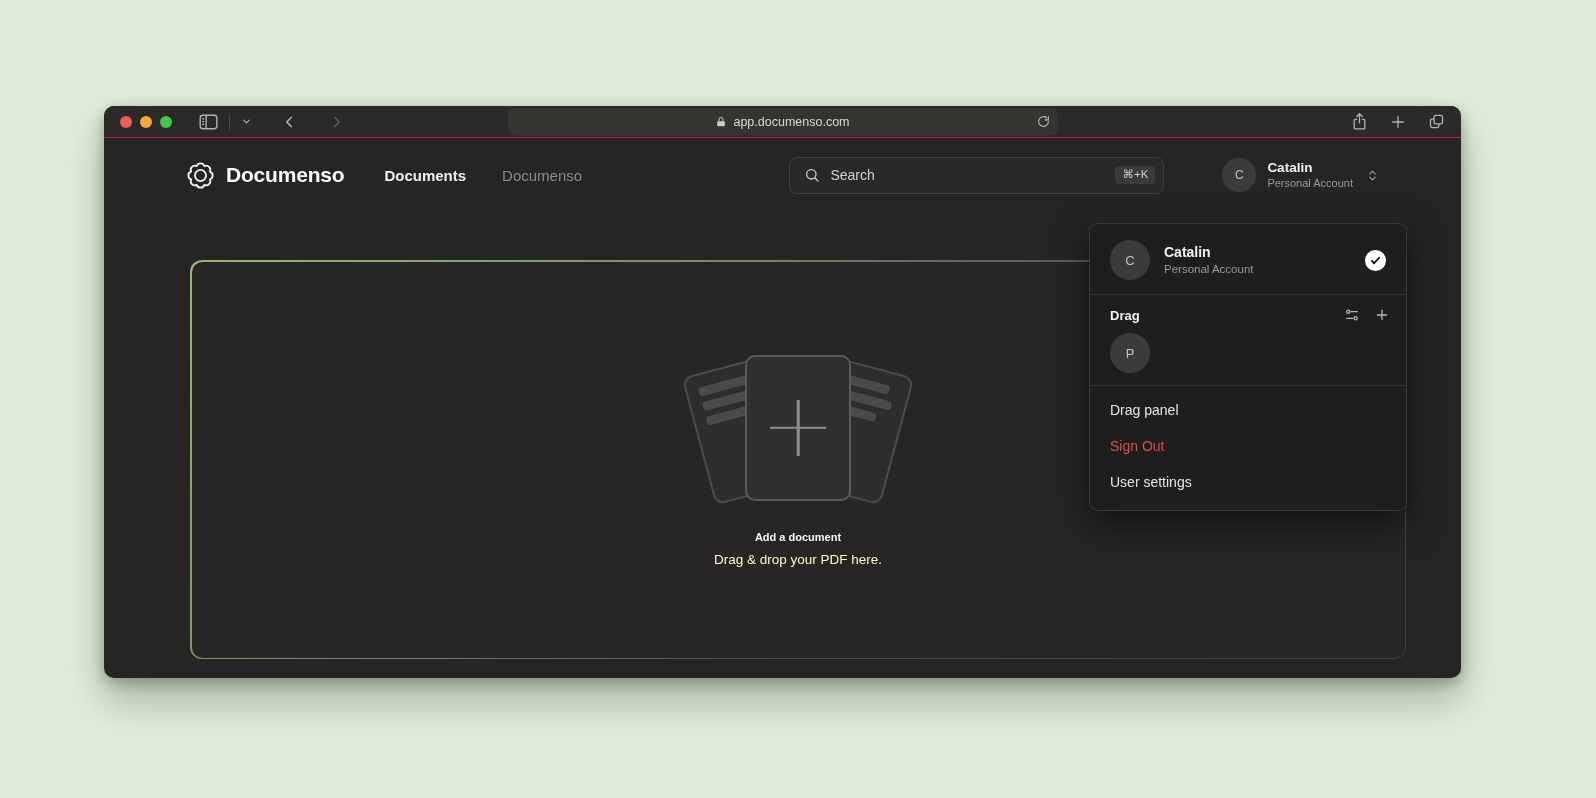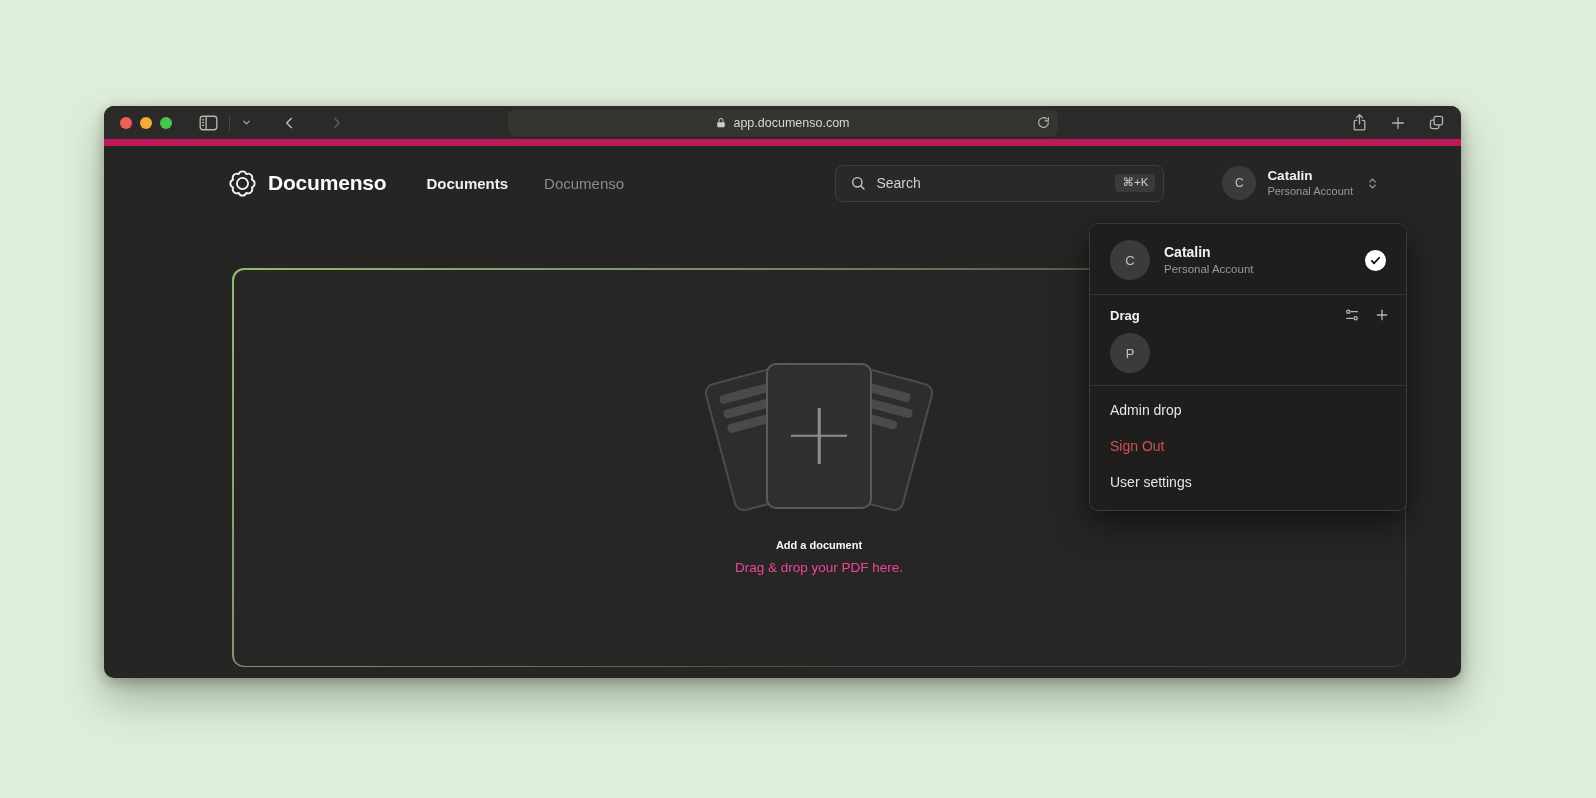--- a/index.html
+++ b/index.html
@@ -13,22 +13,22 @@
   
   .window {
     position:absolute; left:104px; top:106px; width:1357px; height:572px;
     border-radius:10px;
     box-shadow:0 22px 40px rgba(50,70,45,.35), 0 4px 14px rgba(0,0,0,.28);
     background:#272524;
   }
 
   
   .chrome {
-    height:40px; background:#2b2a28; border-radius:10px 10px 0 0;
-    border-bottom:7px solid #be185d;
+    height:32px; background:#2b2a28; border-radius:10px 10px 0 0;
+    border-bottom:1px solid #be185d;
     display:flex; align-items:center; padding:0 16px; position:relative;
   }
   .traffic { display:flex; gap:8px; align-items:center; }
   .light { width:12px; height:12px; border-radius:50%; display:inline-block; }
   .light.red { background:#ee5f58; }
   .light.yellow { background:#f5a93b; }
   .light.green { background:#43c64a; }
   .tb-group { display:flex; align-items:center; }
   .tb-icon { display:flex; align-items:center; justify-content:center; padding:0 7px; color:#b6b4b1; }
   .tb-icon svg { display:block; }
@@ -39,34 +39,34 @@
     width:550px; height:27px; background:#363431; border-radius:7px;
     display:flex; align-items:center; justify-content:center; gap:6px;
     color:#d8d7d5; font-size:12.5px;
   }
   .urlbar .reload { position:absolute; right:8px; top:50%; transform:translateY(-50%); color:#bdbbb8; display:flex; }
   .chrome-right { margin-left:auto; display:flex; align-items:center; gap:22px; color:#b6b4b1; }
 
   
   .content {
     height:529px; background:#272524; border-radius:0 0 10px 10px;
-    display:flex; flex-direction:column; position:relative;padding-left:42px;
+    display:flex; flex-direction:column; position:relative;
   }
   .app-header {
     height:64px; display:flex; align-items:center; padding:10px 82px 0 82px;
     flex:0 0 auto;
   }
   .brand { display:flex; align-items:center; gap:11px; }
   .brand-name { color:#fafafa; font-size:21px; font-weight:700; letter-spacing:-.2px; }
   .nav { display:flex; gap:36px; margin-left:40px; font-size:15px; }
   .nav-item { cursor:pointer; }
   .nav-item.active { color:#efefef; font-weight:600; }
   .nav-item.inactive { color:#8d8b89; }
   .searchbox {
-    margin-left:auto; margin-right:58px; width:329px; height:37px;
+    margin-left:auto; margin-right:58px; width:375px; height:37px;
     background:#2a2928; border:1px solid #413f3d; border-radius:8px;
     display:flex; align-items:center; padding:0 8px 0 14px; gap:10px;
   }
   .searchbox .ph { color:#d2d1cf; font-size:14px; flex:1; }
   .kbd {
     background:#3c3a38; color:#cfcecc; font-size:11.5px; border-radius:4px;
     padding:3px 7px; line-height:1;
   }
   .account { display:flex; align-items:center; gap:11px; cursor:pointer; }
   .avatar {
@@ -101,21 +101,21 @@
     width:106px; height:146px; background:#31302f; border-color:#5b5a58; z-index:2;
     display:flex; align-items:center; justify-content:center;
   }
   .plus-mark { position:relative; width:56px; height:56px; }
   .plus-mark::before, .plus-mark::after {
     content:""; position:absolute; background:#8f8e8c;
   }
   .plus-mark::before { left:0; right:0; top:50%; height:2.5px; transform:translateY(-50%); }
   .plus-mark::after  { top:0; bottom:0; left:50%; width:2.5px; transform:translateX(-50%); }
   .dz-title { color:#f7f7f7; font-size:11px; font-weight:700; margin-bottom:9px; }
-  .dz-sub { color:#ec4899; font-size:13.5px; }
+  .dz-sub { color:#fef9c3; font-size:13.5px; }
 
   
   .menu {
     position:absolute; top:117px; right:54px; width:318px;
     background:#1f1e1d; border:1px solid #3a3938; border-radius:9px;
     box-shadow:0 12px 34px rgba(0,0,0,.55);
     padding:12px 0 10px 0; z-index:10; overflow:hidden;
   }
   .menu-label { color:#f5f5f5; font-size:13px; font-weight:700; padding:4px 20px 8px; }
   .menu-row { display:flex; align-items:center; gap:14px; padding:4px 20px 14px; cursor:pointer; }
@@ -324,18 +324,18 @@
         </span>
       </span>
     </div>
 
     <div class="menu-row" style="padding-top:2px; padding-bottom:12px;">
       <span class="avatar">P</span>
     </div>
 
     <div class="menu-divider"></div>
 
-    <div class="menu-item mt6">Admin drop</div>
+    <div class="menu-item mt6">Drag panel</div>
     <div class="menu-item danger">Sign Out</div>
     <div class="menu-item">User settings</div>
   </div>
 
 </div>
 
 </body></html>

